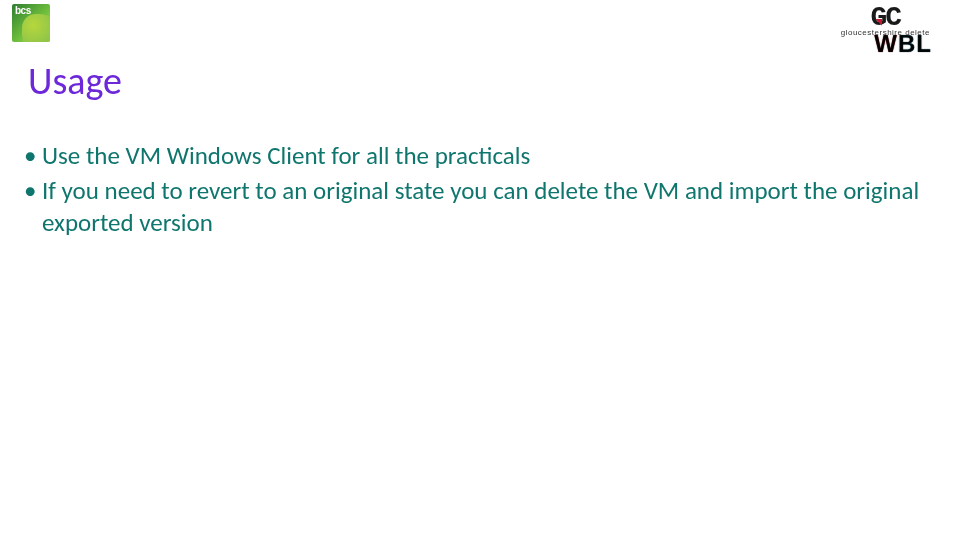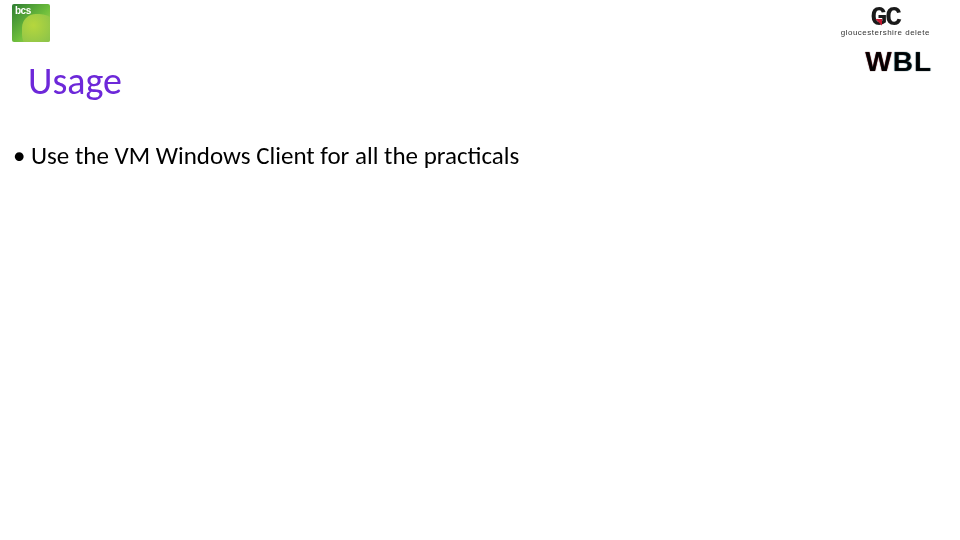--- a/index.html
+++ b/index.html
@@ -95,23 +95,23 @@
   .gc-logo .tag {
     font-size: 8px;
     letter-spacing: 0.5px;
     color: #333;
     font-family: Arial, sans-serif;
     margin-top: -2px;
   }
   .wbl-logo {
     position: absolute;
     right: 28px;
-    top: 48px;
+    top: 32px;
     font-family: Impact, "Arial Black", sans-serif;
-    font-size: 28px;
+    font-size: 24px;
     font-weight: bold;
     letter-spacing: 1px;
     line-height: 1;
   }
   .wbl-logo span {
     display: inline-block;
     text-shadow: 0 0 1px #000;
   }
   .wbl-logo .w {
     background: linear-gradient(180deg, #8e0b17 0%, #b81625 50%, #5a0a0f 100%);
@@ -138,25 +138,25 @@
     left: 28px;
     top: 58px;
     font-size: 38px;
     color: #6d28d9;
     font-weight: 400;
   }
 
   
   .body {
     position: absolute;
-    left: 13px;
+    left: 24px;
     top: 140px;
     right: 28px;
     font-size: 25px;
-    color: #000000;
+    color: #0f766e;
     line-height: 1.25;
   }
   .body ul {
     margin: 0;
     padding: 0;
     list-style: none;
   }
   .body li {
     position: relative;
     padding-left: 18px;
@@ -187,16 +187,17 @@
 
   <div class="wbl-logo">
     <span class="w">W</span><span class="b1">B</span><span class="l">L</span>
   </div>
 
   <div class="title">Usage</div>
 
   <div class="body">
     <ul>
       <li>Use the VM Windows Client for all the practicals</li>
+      <li>If you need to revert to an original state you can delete the VM and import the original exported version</li>
     </ul>
   </div>
 
 </div>
 
 </body></html>

